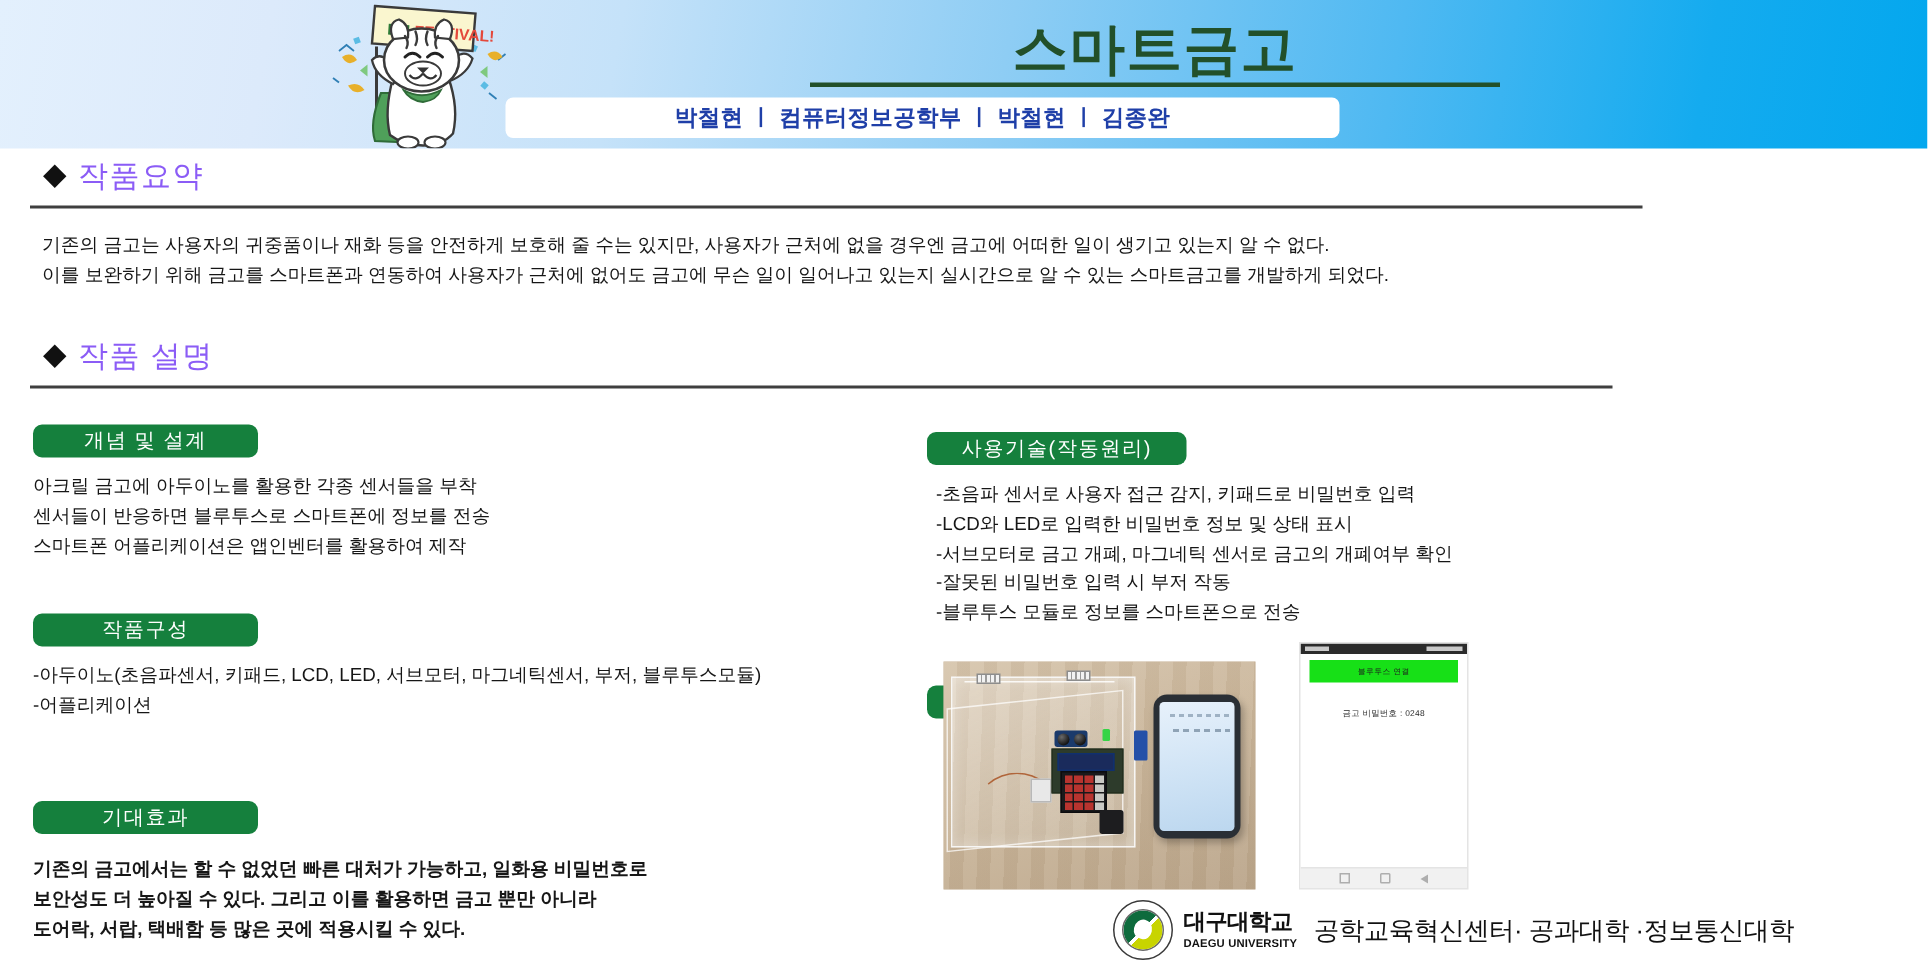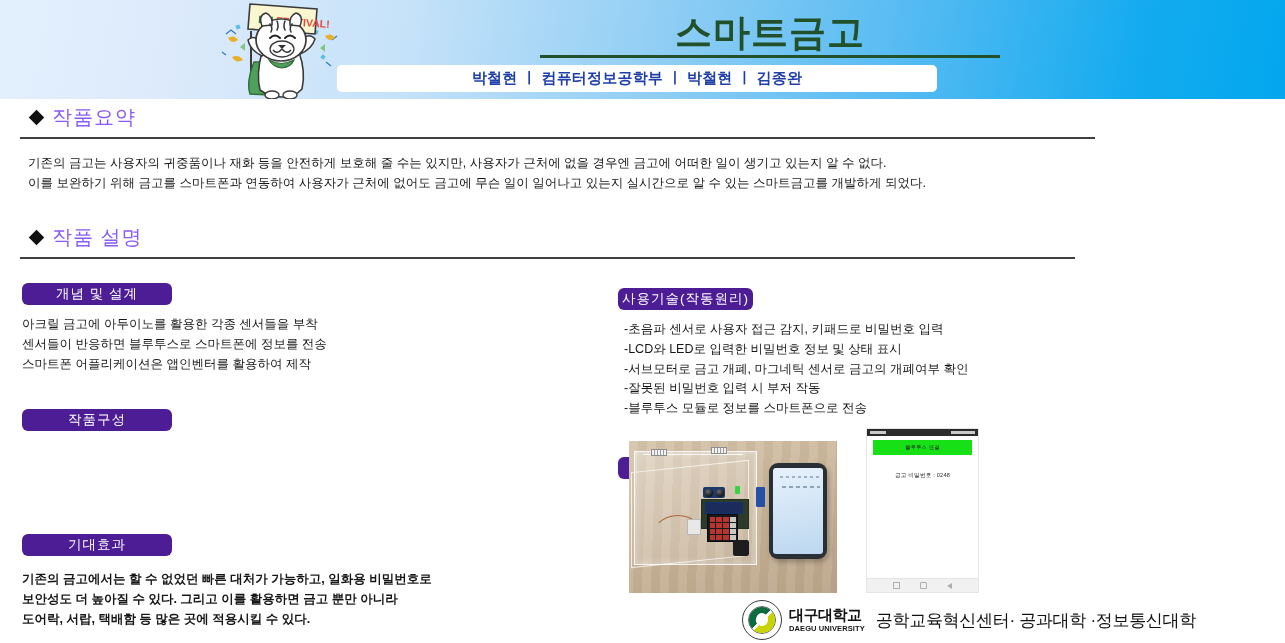--- a/index.html
+++ b/index.html
@@ -41,21 +41,21 @@
     color: #22502a;
     letter-spacing: 1px;
     border-bottom: 3px solid #22502a;
     padding-bottom: 2px;
     line-height: 1.12;
   }
   .header-subbar {
     position: absolute;
     left: 337px;
     top: 65px;
-    width: 600px;
+    width: 556px;
     height: 27px;
     background: #ffffff;
     border-radius: 5px;
     display: flex;
     align-items: center;
     justify-content: center;
   }
   .header-subbar-text {
     font-size: 15px;
     font-weight: bold;
@@ -105,27 +105,27 @@
     color: #161616;
     line-height: 1.62;
     white-space: pre-line;
   }
 
   
   .pill {
     display: inline-flex;
     align-items: center;
     justify-content: center;
-    background: #4c1d95;
+    background: #15803d;
     color: #ffffff;
     border-radius: 6px;
     font-size: 13.5px;
     letter-spacing: 1px;
     height: 22px;
-    padding: 0 4px;
+    padding: 0 23px;
     box-sizing: border-box;
   }
   .pill-wide { min-width: 150px; }
 
   .block-text {
     font-size: 12.5px;
     color: #161616;
     line-height: 1.58;
     white-space: pre-line;
     margin-top: 10px;
@@ -498,20 +498,22 @@
 
 <div class="section" style="left:22px; top:283px; width:560px;">
   <span class="pill pill-wide">개념 및 설계</span>
   <div class="block-text">아크릴 금고에 아두이노를 활용한 각종 센서들을 부착
 센서들이 반응하면 블루투스로 스마트폰에 정보를 전송
 스마트폰 어플리케이션은 앱인벤터를 활용하여 제작</div>
 </div>
 
 <div class="section" style="left:22px; top:409px; width:580px;">
   <span class="pill pill-wide">작품구성</span>
+  <div class="block-text">-아두이노(초음파센서, 키패드, LCD, LED, 서브모터, 마그네틱센서, 부저, 블루투스모듈)
+-어플리케이션</div>
 </div>
 
 <div class="section" style="left:22px; top:534px; width:560px;">
   <span class="pill pill-wide">기대효과</span>
   <div class="block-text" style="margin-top:14px;font-weight:bold;">기존의 금고에서는 할 수 없었던 빠른 대처가 가능하고, 일화용 비밀번호로
 보안성도 더 높아질 수 있다. 그리고 이를 활용하면 금고 뿐만 아니라
 도어락, 서랍, 택배함 등 많은 곳에 적용시킬 수 있다.</div>
 </div>
 
 <div class="section" style="left:618px; top:288px; width:470px;">

